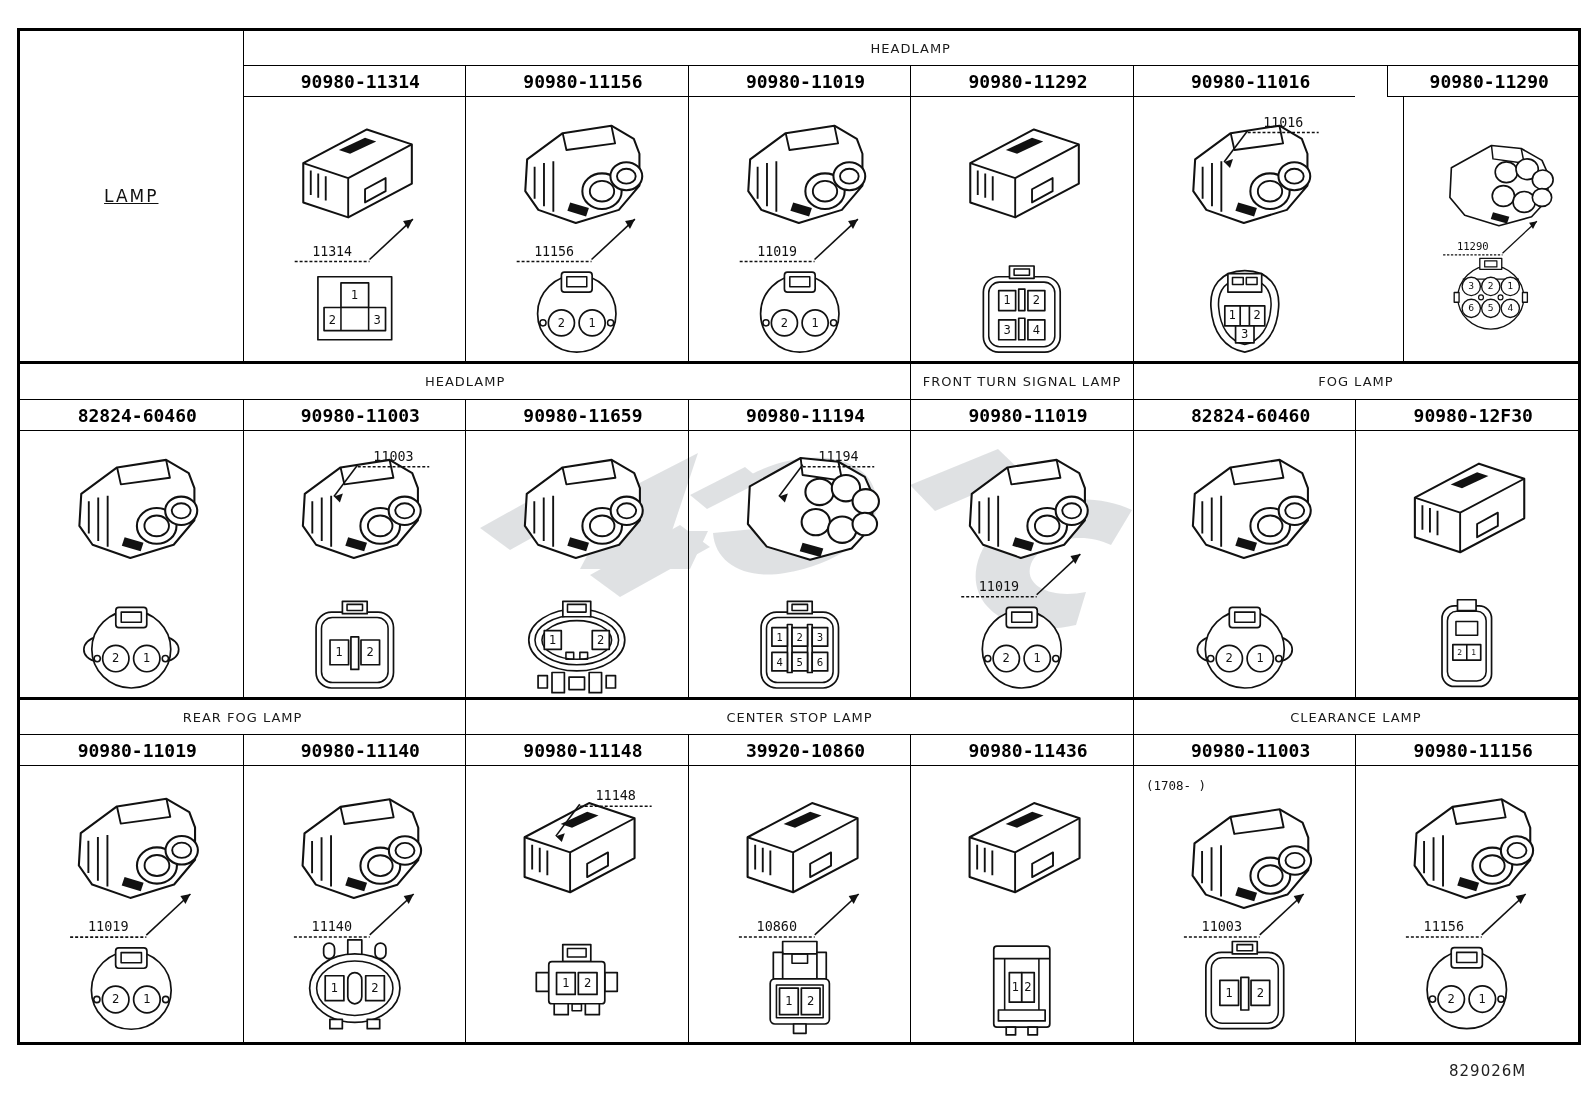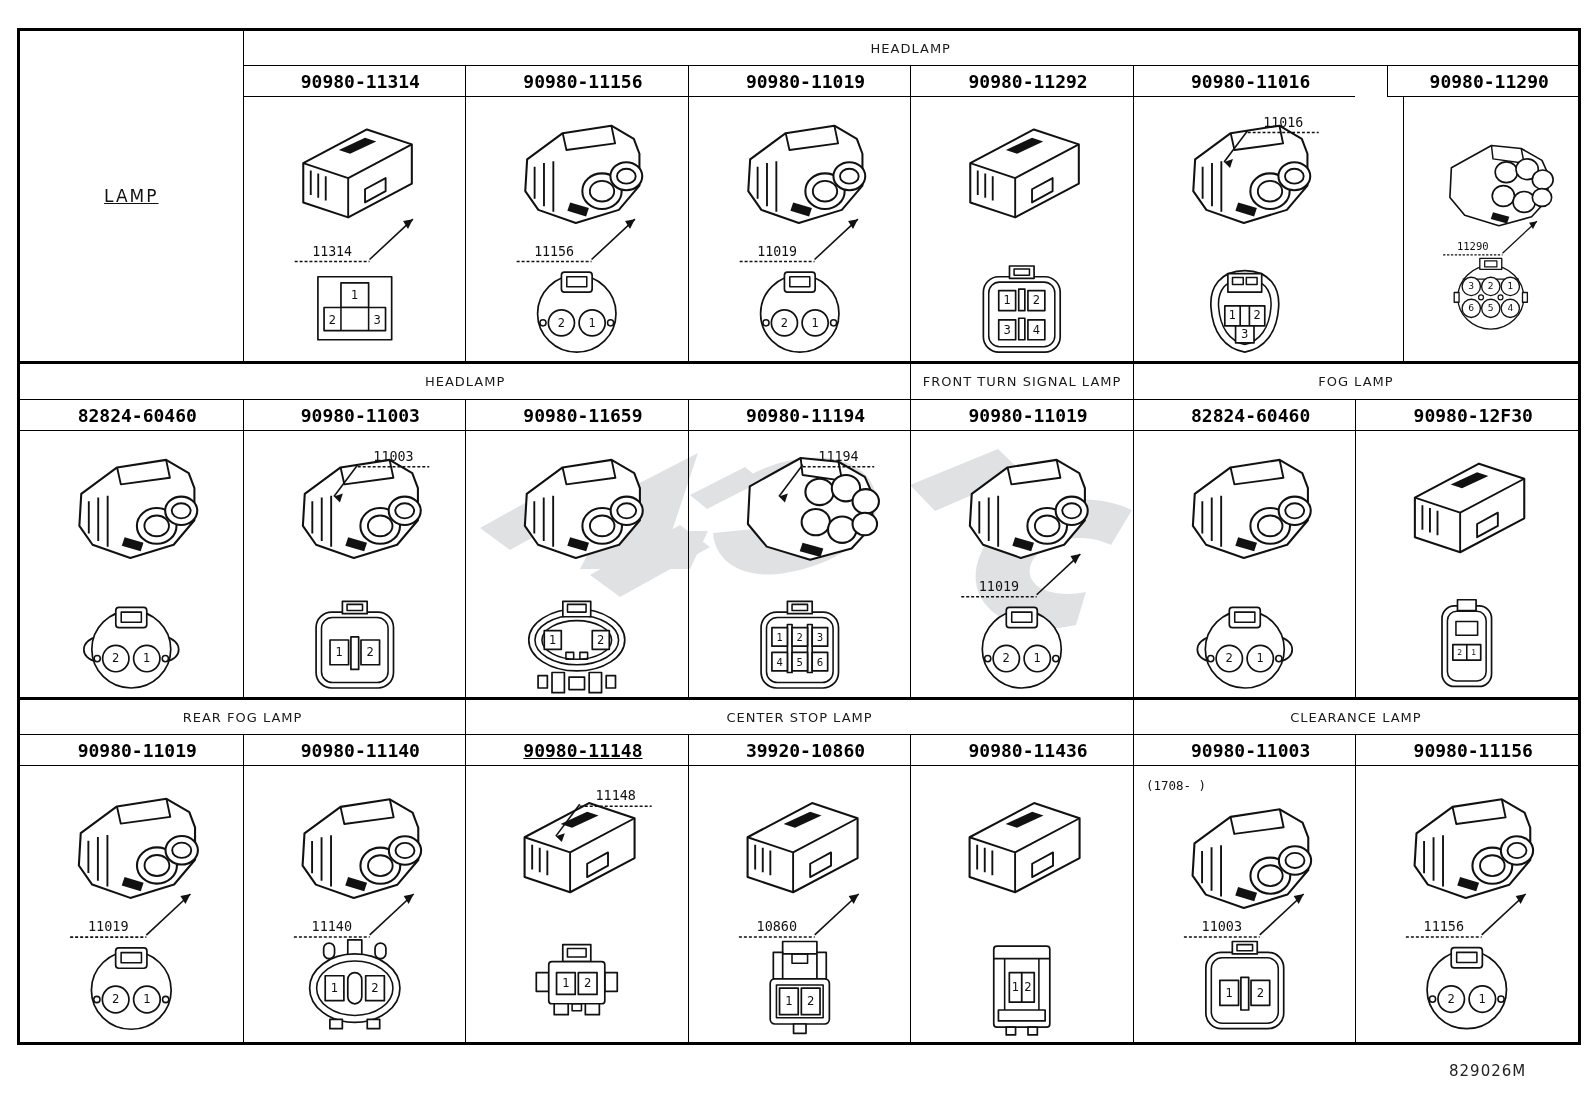--- a/index.html
+++ b/index.html
@@ -546,21 +546,21 @@
       <rect x="38" y="102" width="16" height="12" fill="#fff" stroke="#111111" stroke-width="2.2" stroke-linejoin="round"></rect>
             <rect x="86" y="102" width="16" height="12" fill="#fff" stroke="#111111" stroke-width="2.2" stroke-linejoin="round"></rect>
       <rect x="61" y="42" width="18" height="40" rx="9" fill="#fff" stroke="#111111" stroke-width="2.2" stroke-linejoin="round"></rect>
       <rect x="32" y="46" width="24" height="32" fill="#fff" stroke="#111111" stroke-width="2.2" stroke-linejoin="round"></rect>
             <rect x="84" y="46" width="24" height="32" fill="#fff" stroke="#111111" stroke-width="2.2" stroke-linejoin="round"></rect>
             <text x="44" y="67" font-size="15" text-anchor="middle" fill="#111111">1</text>
             <text x="96" y="67" font-size="15" text-anchor="middle" fill="#111111">2</text>
           </g>
         </svg>
       </div>
-      <div class="pn bl" style="grid-area: 2 / 3; text-decoration: underline;">90980-11148</div>
+      <div class="pn bl" style="grid-area: 2 / 3;">90980-11148</div>
       <div class="img bl" style="grid-area: 3 / 3;">
         <svg viewBox="0 0 222 268" preserveAspectRatio="xMidYMid meet">
           <g transform="translate(34,12) scale(0.95)">
             <path d="M26 58 L94 22 L142 38 L142 80 L74 116 L26 100 Z" fill="#fff" stroke="#111111" stroke-width="2.2" stroke-linejoin="round"></path>
    <path d="M26 58 L74 74 L142 38 M74 74 L74 116" fill="none" stroke="#111111" stroke-width="2" stroke-linejoin="round"></path>
    <path d="M64 44 l28 -13 12 4 -28 13 Z" fill="#111111"></path>
    <path d="M92 86 l22 -12 v14 l-22 12 Z" fill="none" stroke="#111111" stroke-width="2" stroke-linejoin="round"></path>
    <path d="M34 66 v26 M42 69 v26 M50 72 v26" fill="none" stroke="#111111" stroke-width="2" stroke-linejoin="round"></path>
           </g>
           <g>

